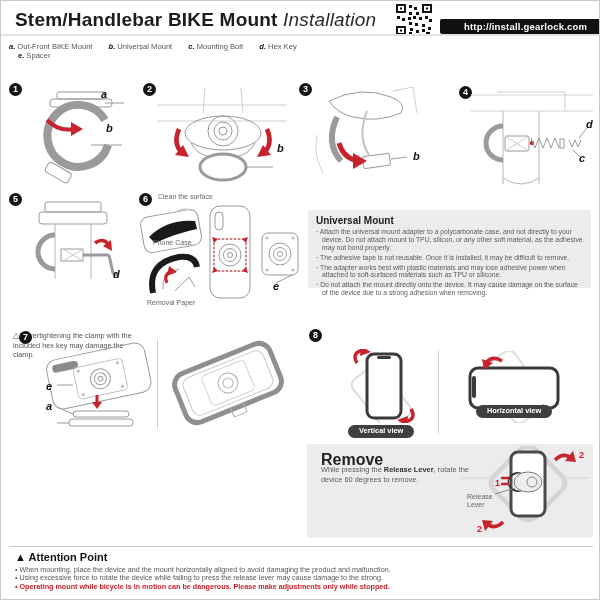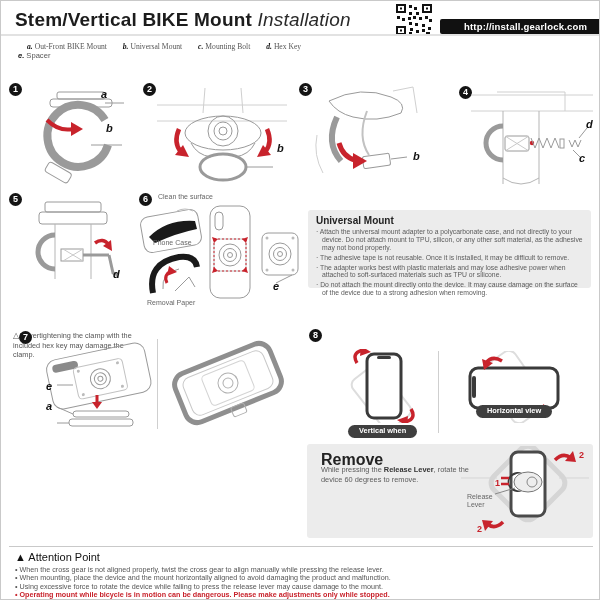--- a/index.html
+++ b/index.html
@@ -20,33 +20,33 @@
   .small{font-size:7.3px;color:#555;line-height:1.15;}
   .tinylbl{font-size:7px;color:#666;line-height:1.1;}
   .graybox{background:#ececec;border-radius:3px;}
   .um-title{font-size:10px;font-weight:bold;color:#222;}
   .um-bullet{font-size:6.8px;color:#5b5b5b;line-height:1.16;padding-left:6px;text-indent:-6px;margin-top:2px;}
   .pill{background:#3f3f3f;color:#fff;font-size:7.4px;font-weight:bold;border-radius:8px;padding:2px 11px;line-height:1.2;}
   .vdash{width:1px;background:#cfcfcf;}
   .rm-title{font-size:16px;font-weight:bold;color:#222;}
   .rm-text{font-size:7.4px;color:#5b5b5b;line-height:1.3;}
   .rednum{color:#c8232c;font-weight:bold;font-size:9px;line-height:1;}
-  .att-title{font-size:11px;font-weight:normal;color:#111;}
+  .att-title{font-size:11px;font-weight:bold;color:#111;}
   .att-bullet{font-size:7.2px;color:#555;line-height:1.18;}
   .att-warn{color:#c8232c;font-weight:bold;}
   .warnblock{font-size:7.3px;color:#555;line-height:1.25;}
   svg{display:block;}
 </style>
 </head>
 <body>
 
 <div id="page">
 
   <div class="abs title" style="left:14px;top:8px;">
-    <span>Stem/Vertical BIKE Mount</span><span class="light"> Installation</span>
+    <span>Stem/Handlebar BIKE Mount</span><span class="light"> Installation</span>
   </div>
 
   <svg class="abs" style="left:394px;top:2px;" width="38" height="33" viewBox="0 0 38 33">
     <rect x="0" y="0" width="38" height="33" fill="#fff"></rect>
     <g fill="#111">
       <rect x="1" y="1" width="10" height="9"></rect>
         <rect x="27" y="1" width="10" height="9"></rect>
         <rect x="1" y="23" width="10" height="9"></rect>
       <rect x="3" y="3" width="6" height="5" fill="#fff"></rect>
         <rect x="29" y="3" width="6" height="5" fill="#fff"></rect>
@@ -73,21 +73,21 @@
         <rect x="27" y="26" width="3" height="3"></rect>
         <rect x="33" y="24" width="3" height="3"></rect>
       <rect x="14" y="29" width="3" height="3"></rect>
         <rect x="31" y="29" width="4" height="3"></rect>
     </g>
   </svg>
   <div class="abs urlbadge" style="left:439px;top:18px;">http://install.gearlock.com</div>
 
   <div class="abs hdr-rule"></div>
 
-  <div class="abs legend" style="left:26px;top:41px;font-family:Liberation Serif, serif;">
+  <div class="abs legend" style="left:8px;top:41px;">
     <span class="item"><b>a.</b><span>Out-Front BIKE Mount</span></span>
     <span class="item"><b>b.</b><span>Universal Mount</span></span>
     <span class="item"><b>c.</b><span>Mounting Bolt</span></span>
     <span class="item"><b>d.</b><span>Hex Key</span></span>
   </div>
   <div class="abs legend" style="left:17px;top:50px;">
     <span class="item"><b>e.</b><span>Spacer</span></span>
   </div>
 
   <div class="abs stepnum" style="left:8px;top:82px;">1</div>
@@ -294,21 +294,21 @@
     <rect x="36" y="7" width="14" height="3" rx="1.5" fill="#3a3a3a"></rect>
     <g>
       <path d="M16 14 Q10 4 22 1" fill="none" stroke="#c8232c" stroke-width="3.5"></path>
       <polygon points="20,-3 30,3 19,7" fill="#c8232c"></polygon>
     </g>
     <g>
       <path d="M70 60 Q76 70 64 73" fill="none" stroke="#c8232c" stroke-width="3.5"></path>
       <polygon points="66,77 56,71 67,67" fill="#c8232c"></polygon>
     </g>
   </svg>
-  <div class="abs pill" style="left:347px;top:424px;">Vertical when</div>
+  <div class="abs pill" style="left:347px;top:424px;">Vertical view</div>
   <div class="abs vdash" style="left:437px;top:350px;height:82px;"></div>
   <svg class="abs" style="left:455px;top:350px;" width="118" height="72" viewBox="0 0 118 72">
     <rect x="38" y="2" width="40" height="68" rx="8" transform="rotate(-35 58 36)" fill="none" stroke="#ddd" stroke-width="2"></rect>
     <rect x="14" y="17" width="88" height="40" rx="8" fill="#fff" stroke="#3a3a3a" stroke-width="3"></rect>
     <rect x="16" y="25" width="4" height="22" rx="2" fill="#3a3a3a"></rect>
     <g>
       <path d="M46 10 Q36 4 30 12" fill="none" stroke="#c8232c" stroke-width="3.5"></path>
       <polygon points="26,8 28,19 37,12" fill="#c8232c"></polygon>
     </g>
     <g>
@@ -348,19 +348,18 @@
   <span class="abs rednum" style="left:494px;top:478px;">1</span>
   <span class="abs rednum" style="left:578px;top:450px;">2</span>
   <span class="abs rednum" style="left:476px;top:524px;">2</span>
   <div class="abs tinylbl" style="left:466px;top:492px;width:34px;">Release Lever</div>
 
   <div class="abs" style="left:8px;top:545px;width:584px;height:1px;background:#c9c9c9;"></div>
   <div class="abs att-title" style="left:14px;top:550px;">
     <span>▲ </span><span>Attention Point</span>
   </div>
   <div class="abs" style="left:14px;top:565px;width:578px;">
-    <div class="att-bullet">• When the cross gear is not aligned properly, twist the cross gear to align manually while pressing the release lever.</div>
     <div class="att-bullet">• When mounting, place the device and the mount horizontally aligned to avoid damaging the product and malfunction.</div>
-    <div class="att-bullet">• Using excessive force to rotate the device while failing to press the release lever may cause damage to the mount.</div>
+    <div class="att-bullet">• Using excessive force to rotate the device while failing to press the release lever may cause damage to the strong.</div>
     <div class="att-bullet att-warn">• Operating mount while bicycle is in motion can be dangerous. Please make adjustments only while stopped.</div>
   </div>
 
 </div>
 
 </body></html>

